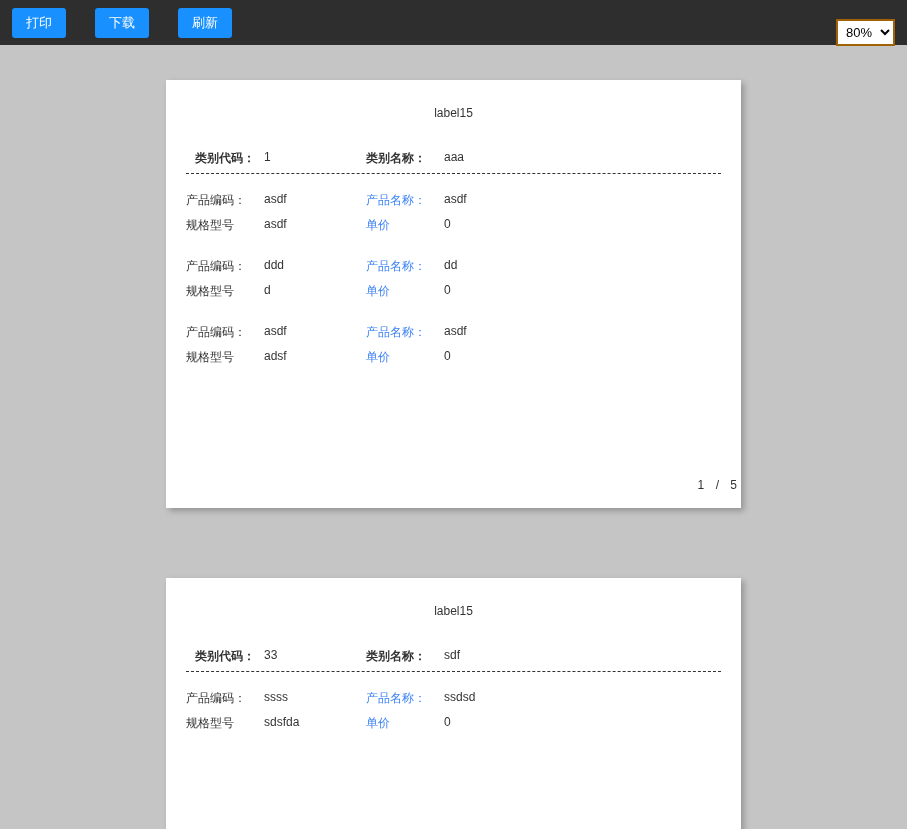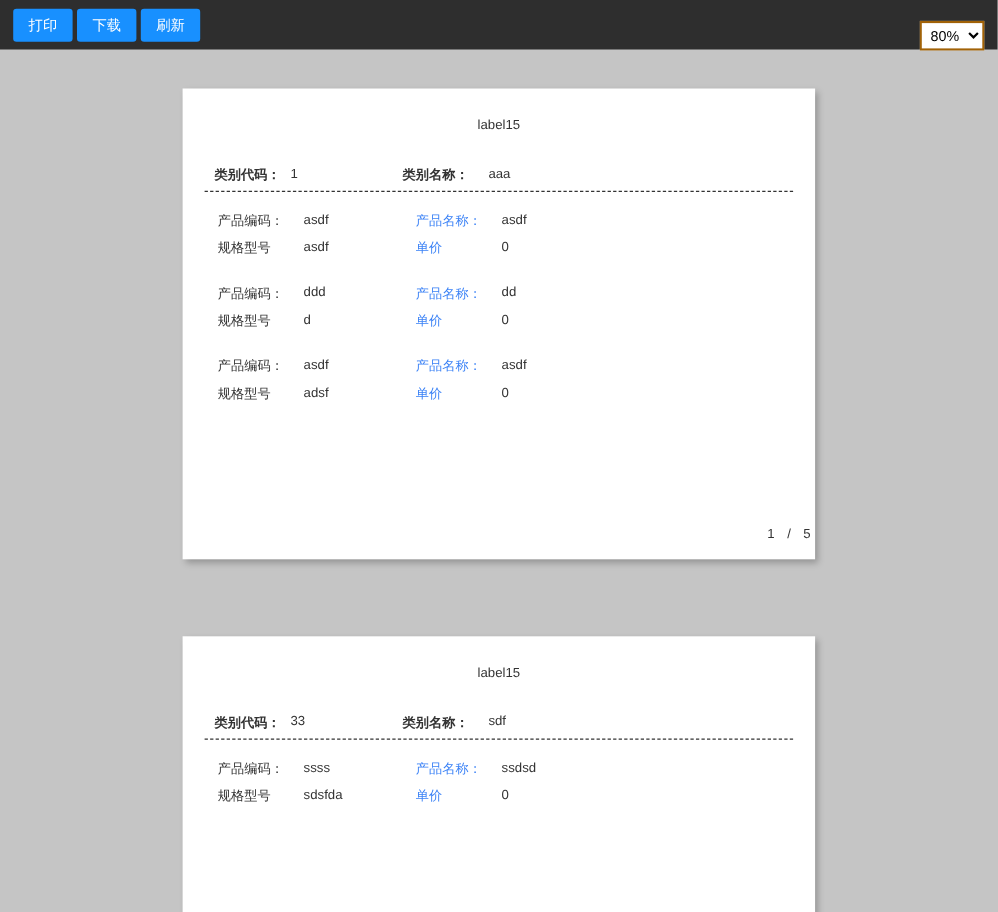--- a/index.html
+++ b/index.html
@@ -17,21 +17,21 @@
     padding: 0 12px;
     position: relative;
   }
   .btn {
     background: #1890ff;
     color: #fff;
     border: none;
     border-radius: 3px;
     padding: 6px 14px;
     font-size: 13px;
-    margin-right: 4px;
+    margin-right: 29px;
     cursor: pointer;
   }
   .zoom-select {
     position: absolute;
     right: 12px;
     background: #fff;
     border: 2px solid #a16207;
     font-size: 13px;
     padding: 3px 4px;
     cursor: pointer;
@@ -60,21 +60,21 @@
   .category-row {
     display: flex;
     padding-bottom: 6px;
     border-bottom: 1px dashed #333;
     margin-bottom: 18px;
   }
   .cat-label { font-weight: bold; width: 78px; text-align: center; }
   .cat-value { width: 102px; }
   .cat-label2 { font-weight: bold; width: 78px; }
   .cat-value2 { }
-  .product-block { margin-bottom: 24px; margin-left: 12px; }
+  .product-block { margin-bottom: 24px; }
   .prod-row { display: flex; margin-bottom: 8px; }
   .p-label { width: 78px; color: #333; }
   .p-value { width: 102px; color: #333; }
   .p-label2 { width: 78px; color: #3b82f6; }
   .p-value2 { color: #333; }
   .page-footer {
     position: absolute;
     bottom: 16px;
     left: 0; right: 0;
     text-align: right;

